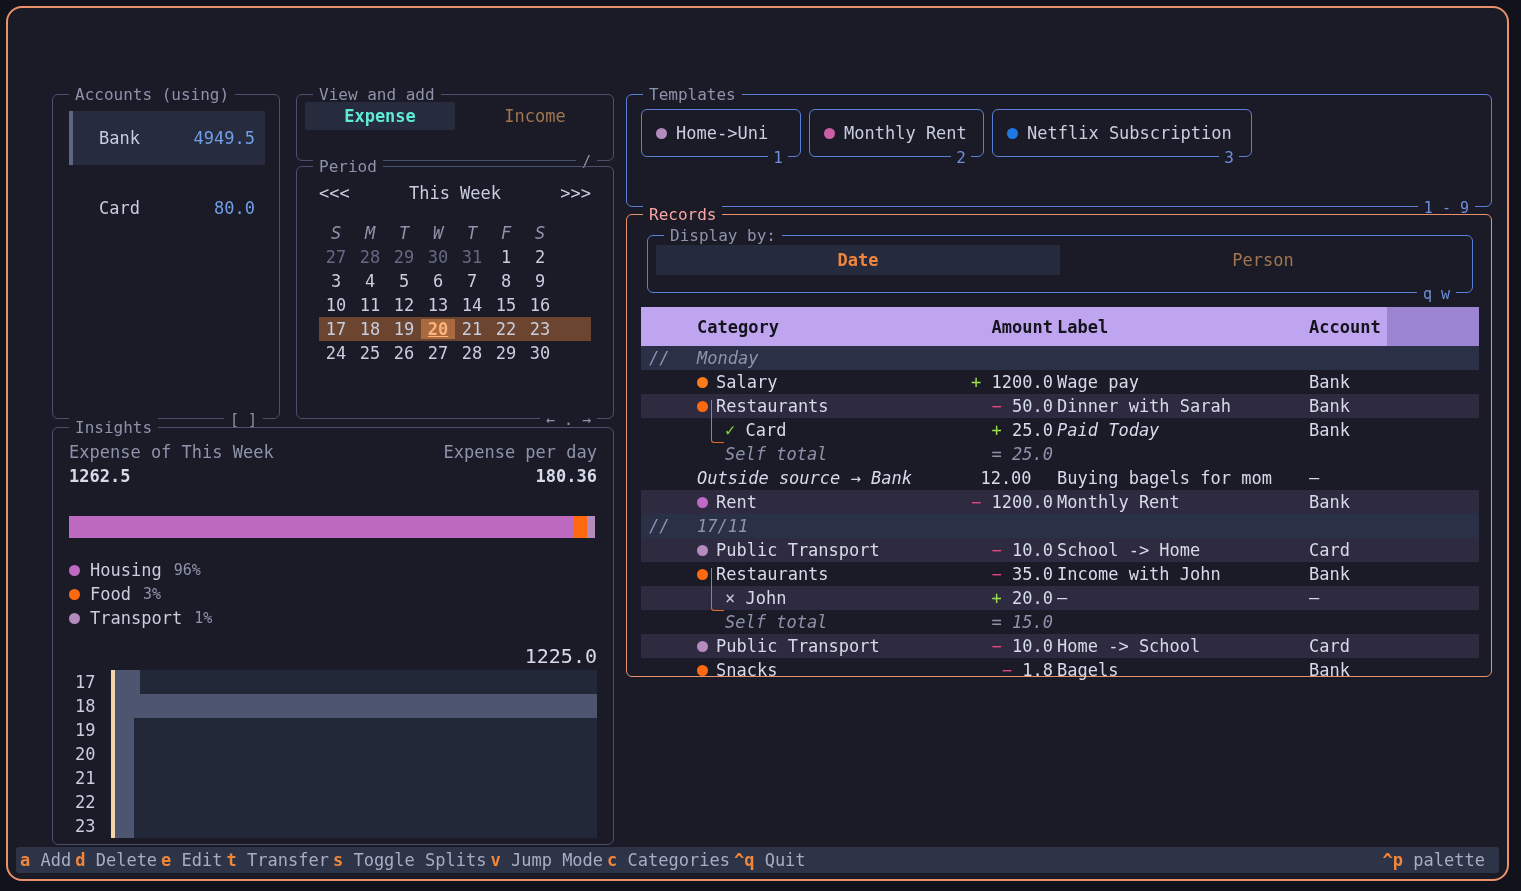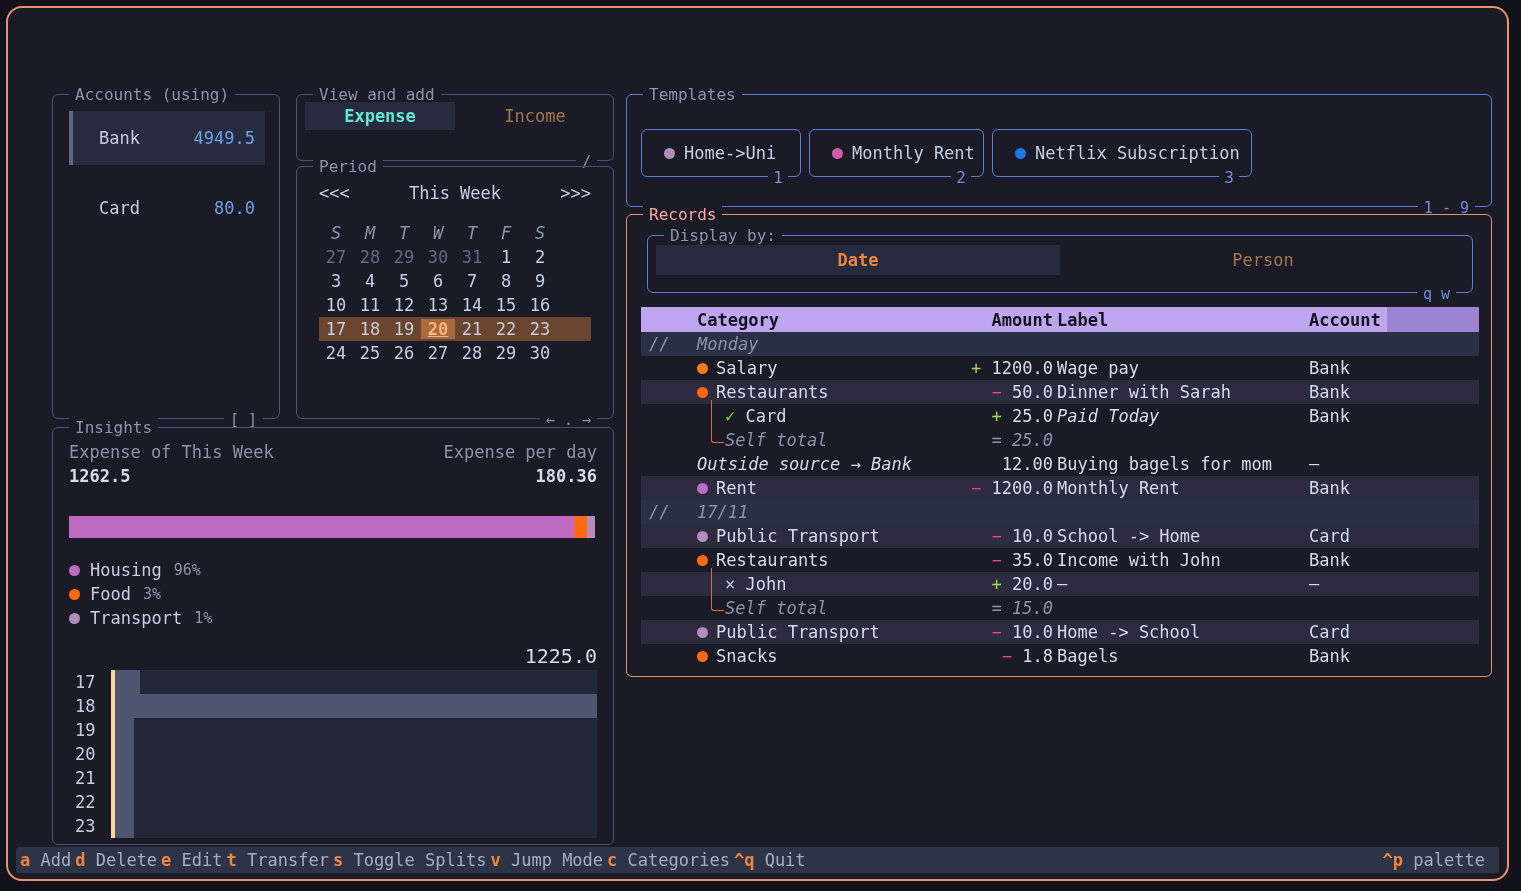--- a/index.html
+++ b/index.html
@@ -151,22 +151,22 @@
   .chart-bar { position: absolute; left: 0; top: 0; bottom: 0; background: #4d5570; }
   .chart-row.hl .chart-track { background: #2b3145; }
 
   
   #templates { left: 618px; top: 86px; width: 866px; height: 113px; }
   .tpl-wrap { position: absolute; left: 14px; top: 14px; display: flex; gap: 8px; }
   .tpl {
     position: relative;
     border: 1px solid #5b7fd4; border-radius: 6px;
     height: 48px; box-sizing: border-box;
-    display: flex; align-items: center; padding: 0 22px;
-    font-size: 17px; color: #c8cde0; white-space: pre; margin-top: 20px;
+    display: flex; align-items: center; padding: 0 14px;
+    font-size: 17px; color: #c8cde0; white-space: pre;
   }
   .tpl-dot { width: 11px; height: 11px; border-radius: 50%; margin-right: 9px; flex: none; }
   .tpl-num {
     position: absolute; right: 12px; bottom: -11px;
     padding: 0 5px; background: #1b1b27; color: #6f8fdc; font-size: 16px;
   }
 
   
   #records { left: 618px; top: 206px; width: 866px; height: 463px; }
   #displayby { position: absolute; left: 20px; top: 20px; width: 826px; height: 58px;
@@ -174,21 +174,21 @@
   .dtab {
     position: absolute; top: 9px; height: 30px;
     display: flex; align-items: center; justify-content: center;
     font-size: 17px; white-space: pre;
   }
   .dtab.active { background: #252a3c; color: #f0853c; font-weight: bold; }
   .dtab.inactive { color: #a1764f; }
 
   .tbl { position: absolute; left: 14px; top: 92px; width: 838px; }
   .tr { position: relative; height: 24px; display: flex; align-items: center; font-size: 17px; white-space: pre; }
-  .tr.header { background: #bfa4f0; height: 25px; padding-left: 44px; }
+  .tr.header { background: #bfa4f0; height: 39px; padding-left: 44px; }
   .tr.header .c { color: #14141d; font-weight: bold; }
   .tr.header .tail { position: absolute; right: 0; top: 0; bottom: 0; width: 92px; background: #9b84d1; }
   .tr.daysep { background: #2a3046; }
   .tr.alt { background: #2e2a3f; }
   .tr.alt .tailbg { position: absolute; right: 0; top: 0; bottom: 0; width: 92px; background: #2e2a3f; }
 
   .c { position: absolute; }
   .c-amt-r { left: 300px; width: 112px; text-align: right; }
   .c-lbl   { left: 416px; }
   .c-acct  { left: 668px; }
@@ -409,21 +409,21 @@
       <div class="panel-hint blue">q w</div>
     </div>
 
     <div class="tbl" id="records-table">
         <div class="tr header"><div class="c" style="left: 56px;">Category</div><div class="c" style="left: 300px; width: 112px; text-align: right;">Amount</div><div class="c" style="left: 416px;">Label</div><div class="c" style="left: 668px;">Account</div><div class="tail"></div></div>
         <div class="tr daysep"><div class="c txt-dim txt-ital" style="left: 8px;">//</div><div class="c txt-dim txt-ital" style="left: 56px;">Monday</div></div>
         <div class="tr"><div class="c" style="left: 56px;"><span class="dot" style="background: rgb(255, 122, 24);"></span><span class="txt-main">Salary</span></div><div class="c c-amt-r"><span class="plus">+ </span><span class="txt-main">1200.0</span></div><div class="c c-lbl txt-main">Wage pay</div><div class="c c-acct txt-main">Bank</div></div>
         <div class="tr alt"><div class="tailbg"></div><div class="c" style="left: 56px;"><span class="dot" style="background: rgb(255, 106, 16);"></span><span class="txt-main">Restaurants</span></div><div class="c c-amt-r"><span class="minus">− </span><span class="txt-main">50.0</span></div><div class="c c-lbl txt-main">Dinner with Sarah</div><div class="c c-acct txt-main">Bank</div></div>
         <div class="tr"><div class="c" style="left: 84px;"><span class="check">✓ </span><span class="txt-main">Card</span></div><div class="c c-amt-r"><span class="plus">+ </span><span class="txt-main">25.0</span></div><div class="c c-lbl txt-main txt-ital">Paid Today</div><div class="c c-acct txt-main">Bank</div></div>
         <div class="tr"><div class="c" style="left: 84px;"><span class="txt-dim txt-ital">Self total</span></div><div class="c c-amt-r"><span class="eq">= </span><span class="txt-dim txt-ital">25.0</span></div></div>
-        <div class="tr"><div class="c txt-main txt-ital" style="left: 56px;">Outside source → Bank</div><div class="c txt-main" style="left: 300px; width: 112px; text-align: right; padding-left: 18px; box-sizing: border-box;">12.00</div><div class="c txt-main" style="left: 416px;">Buying bagels for mom</div><div class="c txt-main" style="left: 668px;">–</div></div>
+        <div class="tr"><div class="c txt-main txt-ital" style="left: 56px;">Outside source → Bank</div><div class="c txt-main" style="left: 300px; width: 112px; text-align: center; padding-left: 18px; box-sizing: border-box;">12.00</div><div class="c txt-main" style="left: 416px;">Buying bagels for mom</div><div class="c txt-main" style="left: 668px;">–</div></div>
         <div class="tr alt"><div class="tailbg"></div><div class="c" style="left: 56px;"><span class="dot" style="background: rgb(192, 106, 200);"></span><span class="txt-main">Rent</span></div><div class="c c-amt-r"><span class="minus">− </span><span class="txt-main">1200.0</span></div><div class="c c-lbl txt-main">Monthly Rent</div><div class="c c-acct txt-main">Bank</div></div>
         <div class="tr daysep"><div class="c txt-dim txt-ital" style="left: 8px;">//</div><div class="c txt-dim txt-ital" style="left: 56px;">17/11</div></div>
         <div class="tr alt"><div class="tailbg"></div><div class="c" style="left: 56px;"><span class="dot" style="background: rgb(179, 139, 189);"></span><span class="txt-main">Public Transport</span></div><div class="c c-amt-r"><span class="minus">− </span><span class="txt-main">10.0</span></div><div class="c c-lbl txt-main">School -&gt; Home</div><div class="c c-acct txt-main">Card</div></div>
         <div class="tr"><div class="c" style="left: 56px;"><span class="dot" style="background: rgb(255, 106, 16);"></span><span class="txt-main">Restaurants</span></div><div class="c c-amt-r"><span class="minus">− </span><span class="txt-main">35.0</span></div><div class="c c-lbl txt-main">Income with John</div><div class="c c-acct txt-main">Bank</div></div>
         <div class="tr alt"><div class="tailbg"></div><div class="c" style="left: 84px;"><span class="cross">× </span><span class="txt-main">John</span></div><div class="c c-amt-r"><span class="plus">+ </span><span class="txt-main">20.0</span></div><div class="c c-lbl txt-main">–</div><div class="c c-acct txt-main">–</div></div>
         <div class="tr"><div class="c" style="left: 84px;"><span class="txt-dim txt-ital">Self total</span></div><div class="c c-amt-r"><span class="eq">= </span><span class="txt-dim txt-ital">15.0</span></div></div>
         <div class="tr alt"><div class="tailbg"></div><div class="c" style="left: 56px;"><span class="dot" style="background: rgb(179, 139, 189);"></span><span class="txt-main">Public Transport</span></div><div class="c c-amt-r"><span class="minus">− </span><span class="txt-main">10.0</span></div><div class="c c-lbl txt-main">Home -&gt; School</div><div class="c c-acct txt-main">Card</div></div>
         <div class="tr"><div class="c" style="left: 56px;"><span class="dot" style="background: rgb(255, 106, 16);"></span><span class="txt-main">Snacks</span></div><div class="c c-amt-r"><span class="minus">− </span><span class="txt-main">1.8</span></div><div class="c c-lbl txt-main">Bagels</div><div class="c c-acct txt-main">Bank</div></div>
         <div class="splitline" style="top: 93px; height: 42px;"></div>
         <div class="splitline" style="top: 261px; height: 42px;"></div>

